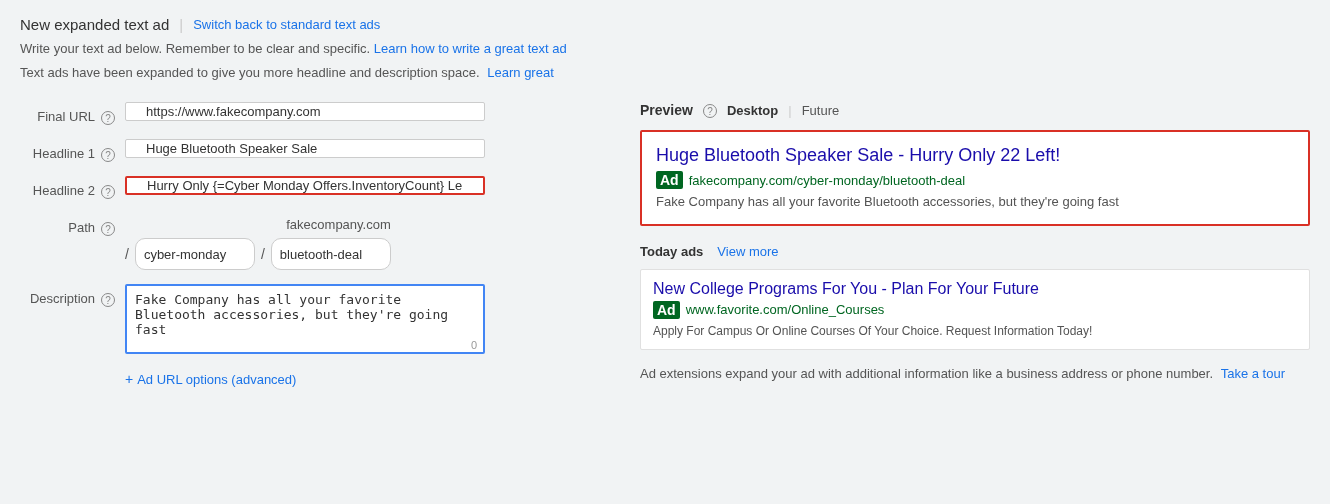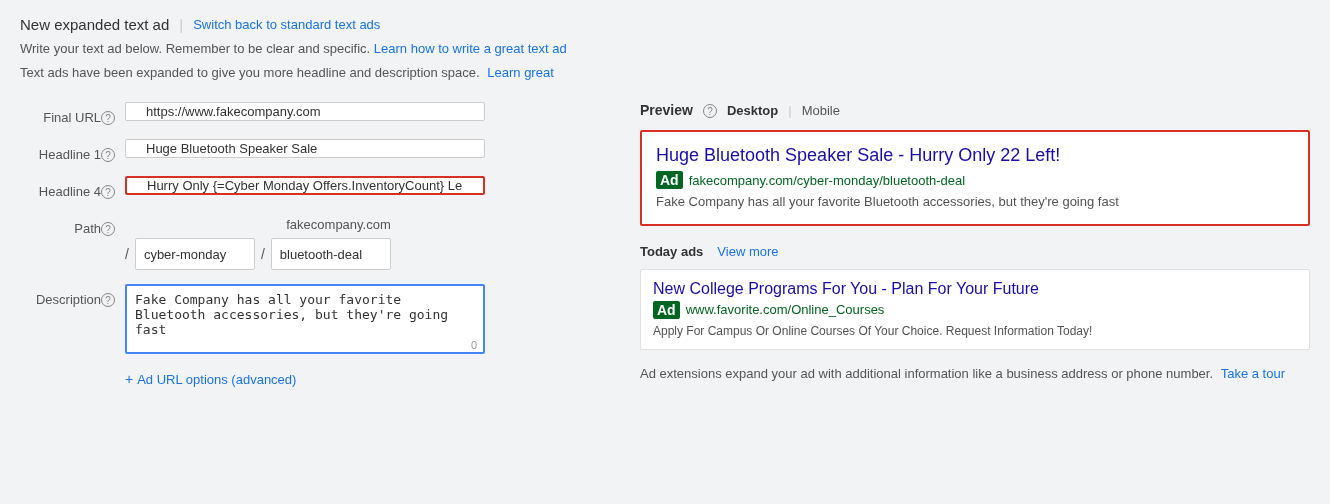--- a/index.html
+++ b/index.html
@@ -55,23 +55,23 @@
       margin-bottom: 14px;
     }
     .form-label {
       width: 105px;
       text-align: right;
       padding-right: 10px;
       padding-top: 7px;
       color: #555;
       font-size: 13px;
       display: flex;
-      align-items: center;
+      align-items: flex-start;
       justify-content: flex-end;
-      gap: 0;
+      gap: 6px;
     }
     .help-icon {
       display: inline-flex;
       align-items: center;
       justify-content: center;
       width: 14px;
       height: 14px;
       border-radius: 50%;
       border: 1px solid #888;
       color: #888;
@@ -110,21 +110,21 @@
       gap: 6px;
     }
     .path-slash {
       color: #555;
       font-size: 14px;
     }
     .path-input {
       width: 120px;
       height: 32px;
       border: 1px solid #ccc;
-      border-radius: 2px;
+      border-radius: 10px;
       padding: 4px 8px;
       font-size: 13px;
       color: #333;
       outline: none;
     }
     .description-wrapper {
       position: relative;
     }
     .form-textarea {
       width: 360px;
@@ -303,21 +303,21 @@
     <div class="form-row">
       <div class="form-label">
         <span>Headline 1</span>
         <span class="help-icon">?</span>
       </div>
       <input type="text" class="form-input" value="Huge Bluetooth Speaker Sale" style="">
     </div>
 
     <div class="form-row">
       <div class="form-label">
-        <span>Headline 4</span>
+        <span>Headline 2</span>
         <span class="help-icon">?</span>
       </div>
       <input type="text" class="form-input error-border" value="Hurry Only {=Cyber Monday Offers.InventoryCount} Le" style="">
     </div>
 
     <div class="form-row">
       <div class="form-label">
         <span>Path</span>
         <span class="help-icon">?</span>
       </div>
@@ -350,21 +350,21 @@
 
   </div>
 
   <div class="preview-section">
 
     <div class="preview-header">
       <span class="preview-label">Preview</span>
       <span class="help-icon">?</span>
       <span class="preview-tab active">Desktop</span>
       <span class="preview-divider">|</span>
-      <span class="preview-tab">Mobile</span>
+      <span class="preview-tab">Future</span>
     </div>
 
     <div class="preview-ad-box">
       <div class="ad-headline">Huge Bluetooth Speaker Sale - Hurry Only 22 Left!</div>
       <div class="ad-url-line">
         <span class="ad-badge">Ad</span>
         <span class="ad-display-url">fakecompany.com/cyber-monday/bluetooth-deal</span>
       </div>
       <div class="ad-description">Fake Company has all your favorite Bluetooth accessories, but they're going fast</div>
     </div>

